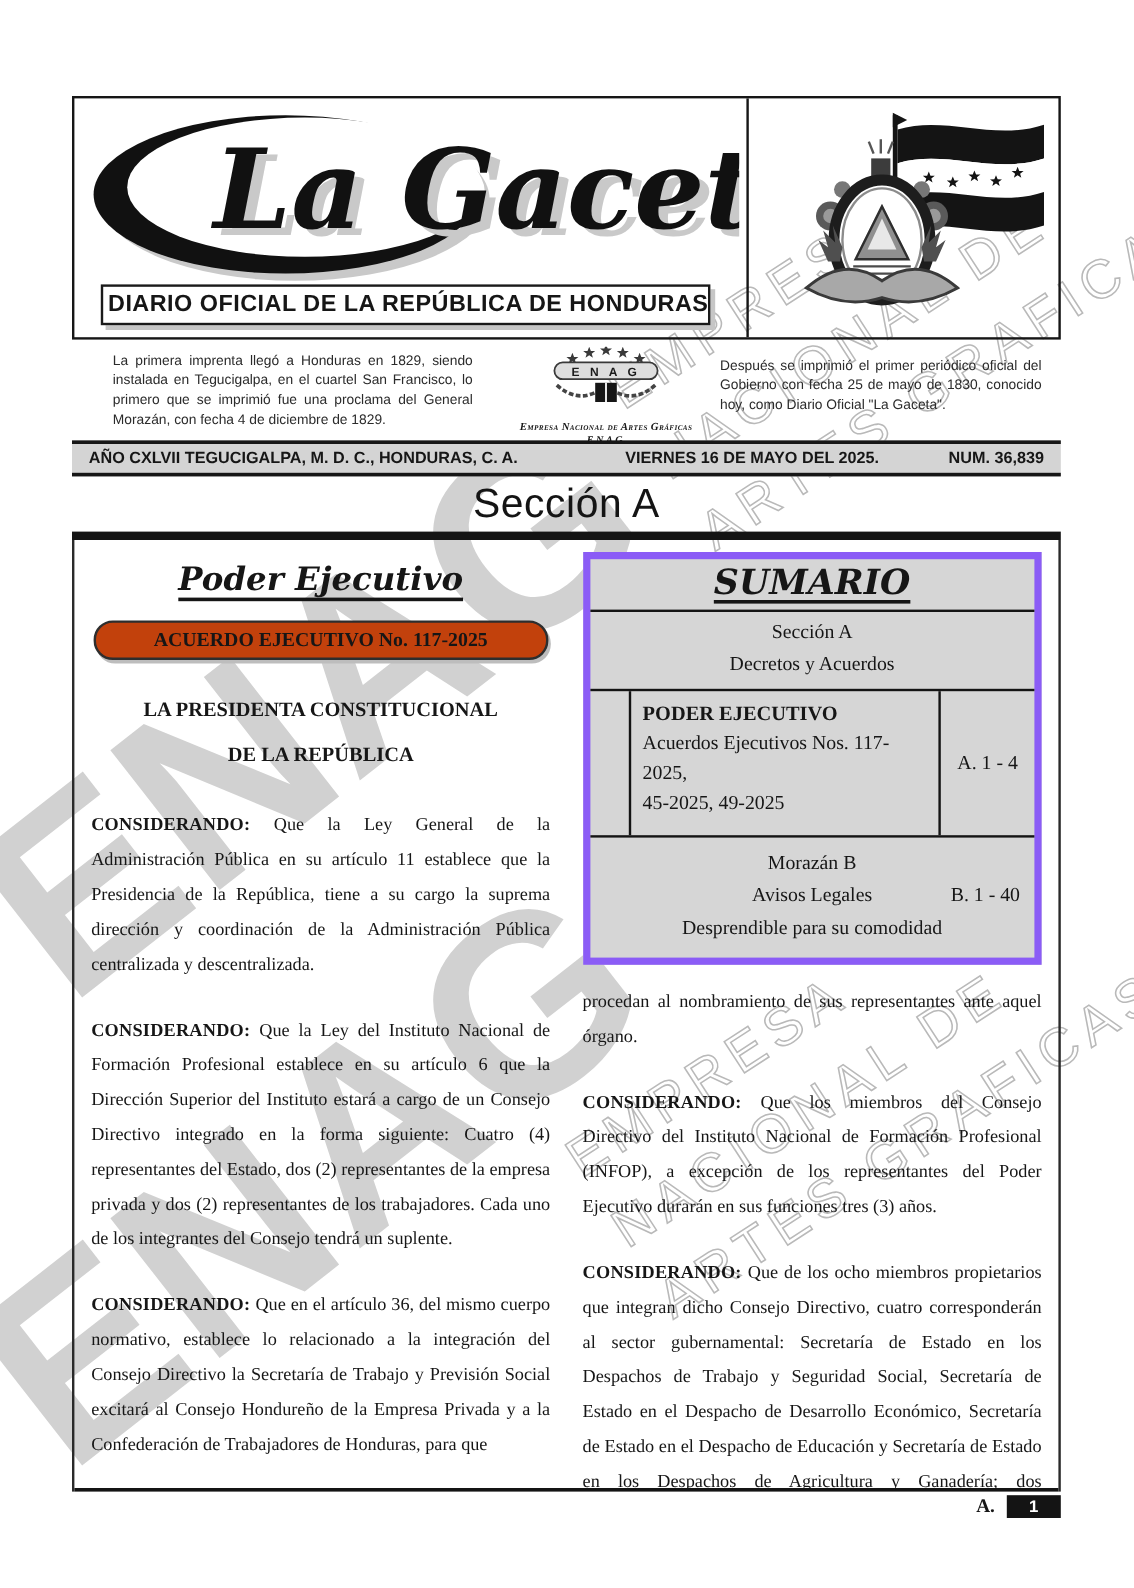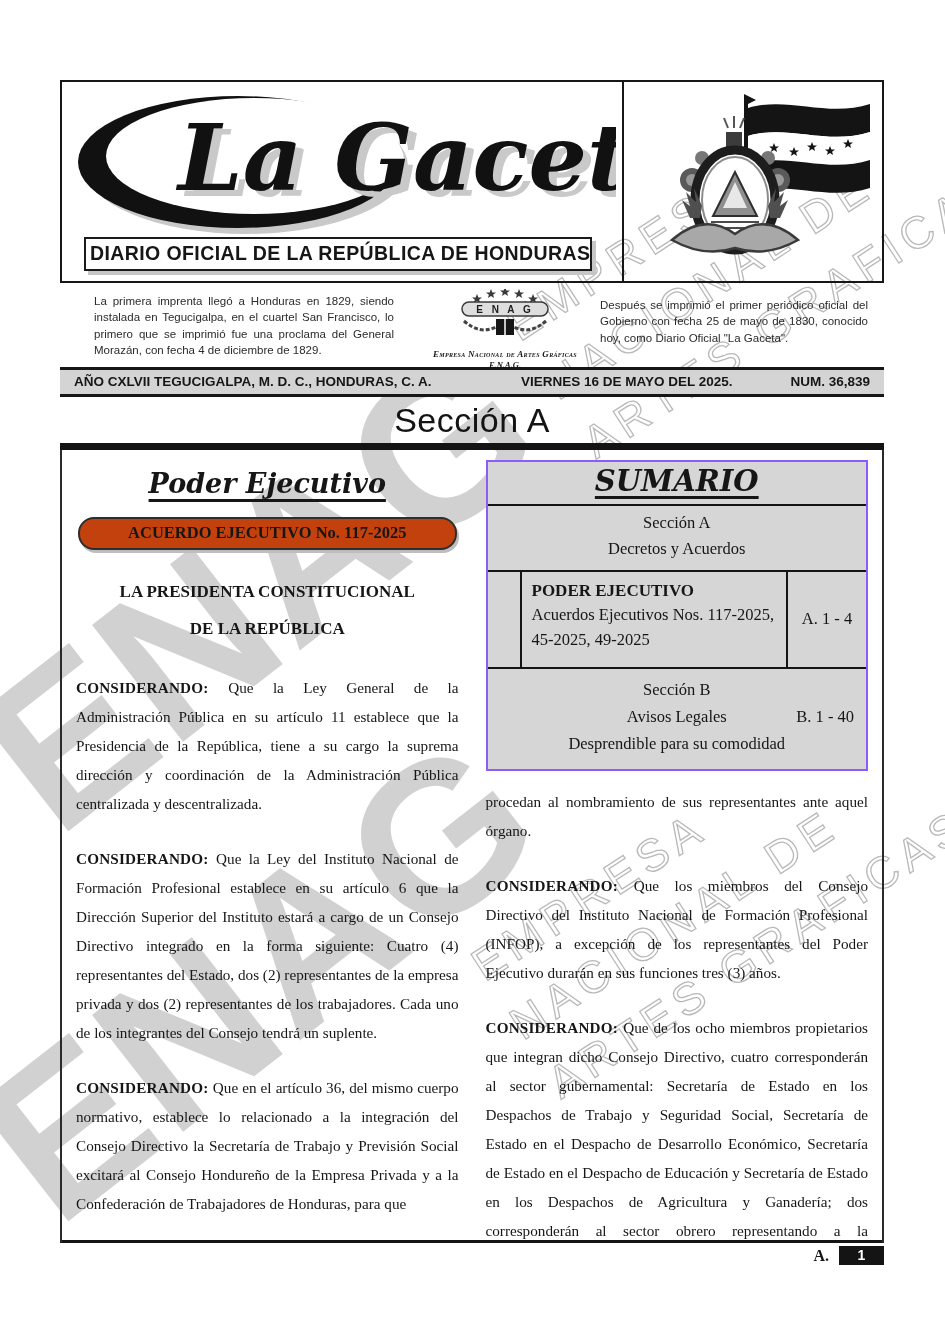--- a/index.html
+++ b/index.html
@@ -69,21 +69,21 @@
   .para b { letter-spacing:.2px; }
 
   .poder-title { text-align:center; font-family:"DejaVu Serif", serif; font-style:italic; font-weight:bold;
     font-size:27px; margin:10px 0 18px; }
   .poder-title span { text-decoration:underline; text-decoration-thickness:2.5px; text-underline-offset:6px; }
   .acuerdo-box { border:2px solid #2e2e2e; border-radius:16px; background:#c2410c; box-shadow:2px 3px 0 #bdbdbd;
     text-align:center; font-weight:bold; font-size:16.5px; padding:4px 6px 5px; margin:0 2px 24px; }
   .presidenta { text-align:center; font-weight:bold; font-size:17px; line-height:2.15; margin-bottom:26px; }
 
   
-  .sumario { border:2px solid #8b5cf6; background:#d6d6d6; margin:2px 0 16px; }
+  .sumario { border:6px solid #8b5cf6; background:#d6d6d6; margin:2px 0 16px; }
   .sum-title { text-align:center; border-bottom:2px solid #141414; padding:2px 0 6px;
     font-family:"DejaVu Serif", serif; font-style:italic; font-weight:bold; font-size:29px; }
   .sum-title span { text-decoration:underline; text-decoration-thickness:2.5px; text-underline-offset:5px; }
   .sum-sec { text-align:center; font-size:16.5px; line-height:1.6; padding:4px 0 7px; border-bottom:2px solid #141414; }
   .sum-entry { display:flex; border-bottom:2px solid #141414; min-height:96px; }
   .sum-spacer { width:34px; border-right:2px solid #141414; }
   .sum-main { flex:1; padding:6px 10px 14px; font-size:16.5px; line-height:1.5; }
   .sum-main .h { font-weight:bold; font-size:17px; }
   .sum-pages { width:80px; border-left:2px solid #141414; display:flex; align-items:center; justify-content:center;
     font-size:16.5px; white-space:nowrap; }
@@ -234,21 +234,21 @@
             <div class="sum-entry">
               <div class="sum-spacer"></div>
               <div class="sum-main">
                 <div class="h">PODER EJECUTIVO</div>
                 <div>Acuerdos Ejecutivos Nos. 117-2025,</div>
                 <div>45-2025, 49-2025</div>
               </div>
               <div class="sum-pages">A. 1 - 4</div>
             </div>
             <div class="sum-secb">
-              <div>Sección B</div>
+              <div>Morazán B</div>
               <div class="row2">
                 <span>Avisos Legales</span>
                 <span class="pages">B. 1 - 40</span>
               </div>
               <div>Desprendible para su comodidad</div>
             </div>
           </div>
           <p class="para"><b></b><span>procedan al nombramiento de sus representantes ante aquel órgano.</span></p>
           <p class="para"><b>CONSIDERANDO: </b><span>Que los miembros del Consejo Directivo del Instituto Nacional de Formación Profesional (INFOP), a excepción de los representantes del Poder Ejecutivo durarán en sus funciones tres (3) años.</span></p>
           <p class="para"><b>CONSIDERANDO: </b><span>Que de los ocho miembros propietarios que integran dicho Consejo Directivo, cuatro corresponderán al sector gubernamental: Secretaría de Estado en los Despachos de Trabajo y Seguridad Social, Secretaría de Estado en el Despacho de Desarrollo Económico, Secretaría de Estado en el Despacho de Educación y Secretaría de Estado en los Despachos de Agricultura y Ganadería;  dos corresponderán al sector obrero representando a la Confederación de Trabajadores de Honduras (CTH) y a la Central General de Trabajadores (CGT) y dos corresponderán al sector empleador en representación del Consejo Hondureño de la Empresa Privada (COHEP), los cuales tendrán sus respectivos suplentes.</span></p>

